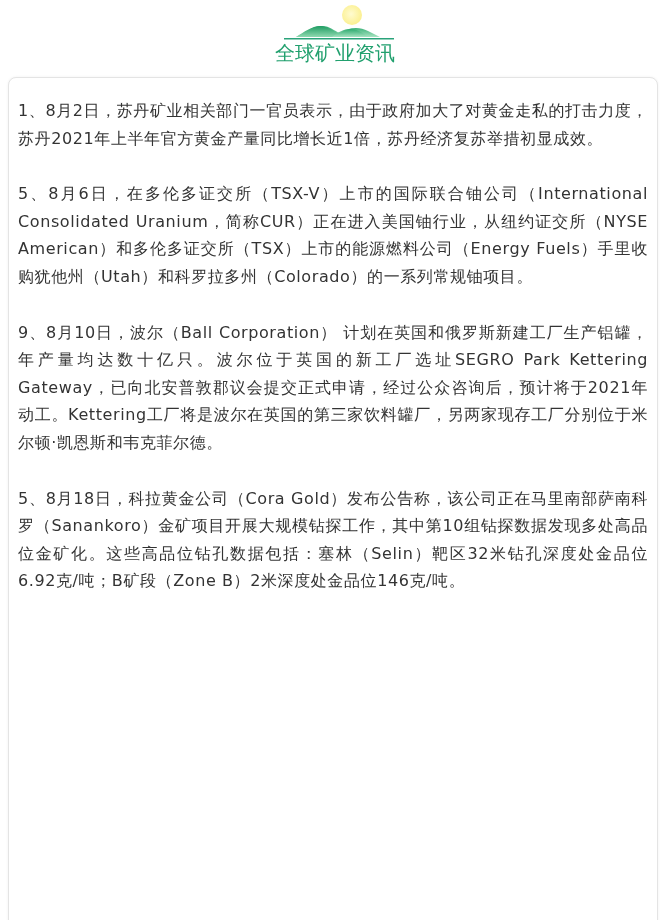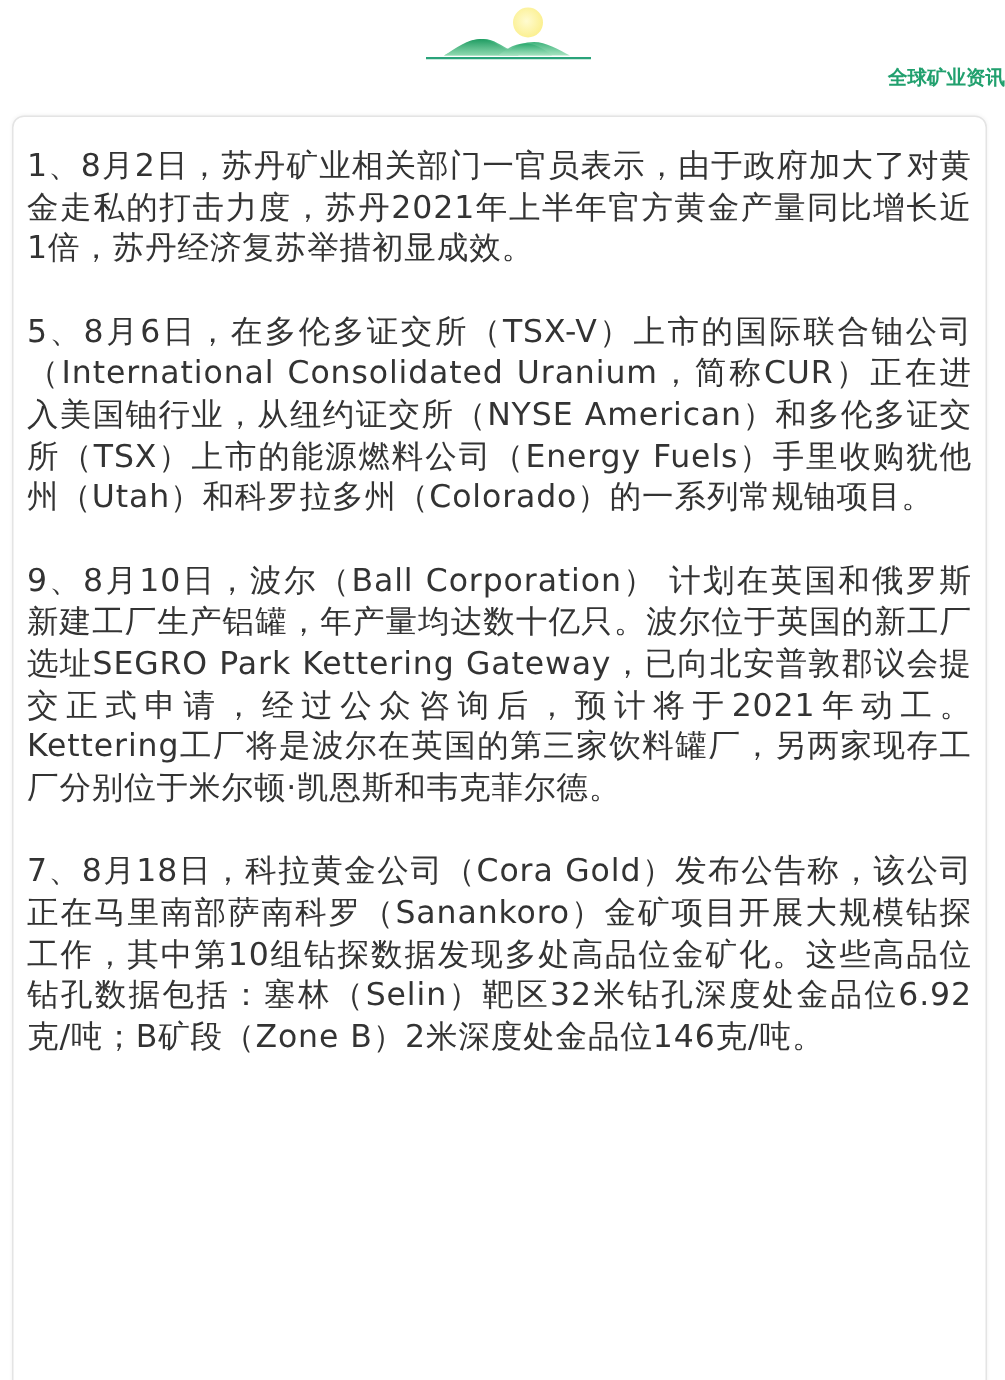--- a/index.html
+++ b/index.html
@@ -26,23 +26,23 @@
       left: 284px;
       top: 2px;
       width: 110px;
       height: 38px;
     }
     .title {
       position: absolute;
       left: 0;
       top: 40px;
       width: 670px;
-      text-align: right;
-      font-size: 13px;
-      font-weight: bold;
+      text-align: center;
+      font-size: 20px;
+      font-weight: normal;
       color: #21a06e;
       letter-spacing: 0px;
       line-height: 26px;
     }
     .card {
       position: absolute;
       left: 8px;
       top: 77px;
       width: 650px;
       height: 870px;
@@ -53,21 +53,21 @@
       box-sizing: border-box;
     }
     .news-list {
       position: absolute;
       left: 18px;
       top: 97px;
       width: 630px;
     }
     .news-item {
       margin: 0 0 28px 0;
-      font-size: 21px;
+      font-size: 16px;
       line-height: 27.6px;
       color: #333333;
       text-align: justify;
       text-justify: inter-character;
       letter-spacing: 0.6px;
     }
   </style>
 </head>
 <body>
 
@@ -95,14 +95,14 @@
   </svg>
   <div class="title">全球矿业资讯</div>
 </div>
 
 <div class="card"></div>
 
 <div class="news-list">
   <p class="news-item">1、8月2日，苏丹矿业相关部门一官员表示，由于政府加大了对黄金走私的打击力度，苏丹2021年上半年官方黄金产量同比增长近1倍，苏丹经济复苏举措初显成效。</p>
   <p class="news-item">5、8月6日，在多伦多证交所（TSX-V）上市的国际联合铀公司（International Consolidated Uranium，简称CUR）正在进入美国铀行业，从纽约证交所（NYSE American）和多伦多证交所（TSX）上市的能源燃料公司（Energy Fuels）手里收购犹他州（Utah）和科罗拉多州（Colorado）的一系列常规铀项目。</p>
   <p class="news-item">9、8月10日，波尔（Ball Corporation） 计划在英国和俄罗斯新建工厂生产铝罐，年产量均达数十亿只。波尔位于英国的新工厂选址SEGRO Park Kettering Gateway，已向北安普敦郡议会提交正式申请，经过公众咨询后，预计将于2021年动工。Kettering工厂将是波尔在英国的第三家饮料罐厂，另两家现存工厂分别位于米尔顿·凯恩斯和韦克菲尔德。</p>
-  <p class="news-item">7、8月18日，科拉黄金公司（Cora Gold）发布公告称，该公司正在马里南部萨南科罗（Sanankoro）金矿项目开展大规模钻探工作，其中第10组钻探数据发现多处高品位金矿化。这些高品位钻孔数据包括：塞林（Selin）靶区32米钻孔深度处金品位6.92克/吨；B矿段（Zone B）2米深度处金品位146克/吨。</p>
+  <p class="news-item">5、8月18日，科拉黄金公司（Cora Gold）发布公告称，该公司正在马里南部萨南科罗（Sanankoro）金矿项目开展大规模钻探工作，其中第10组钻探数据发现多处高品位金矿化。这些高品位钻孔数据包括：塞林（Selin）靶区32米钻孔深度处金品位6.92克/吨；B矿段（Zone B）2米深度处金品位146克/吨。</p>
 </div>
 
 </body></html>

